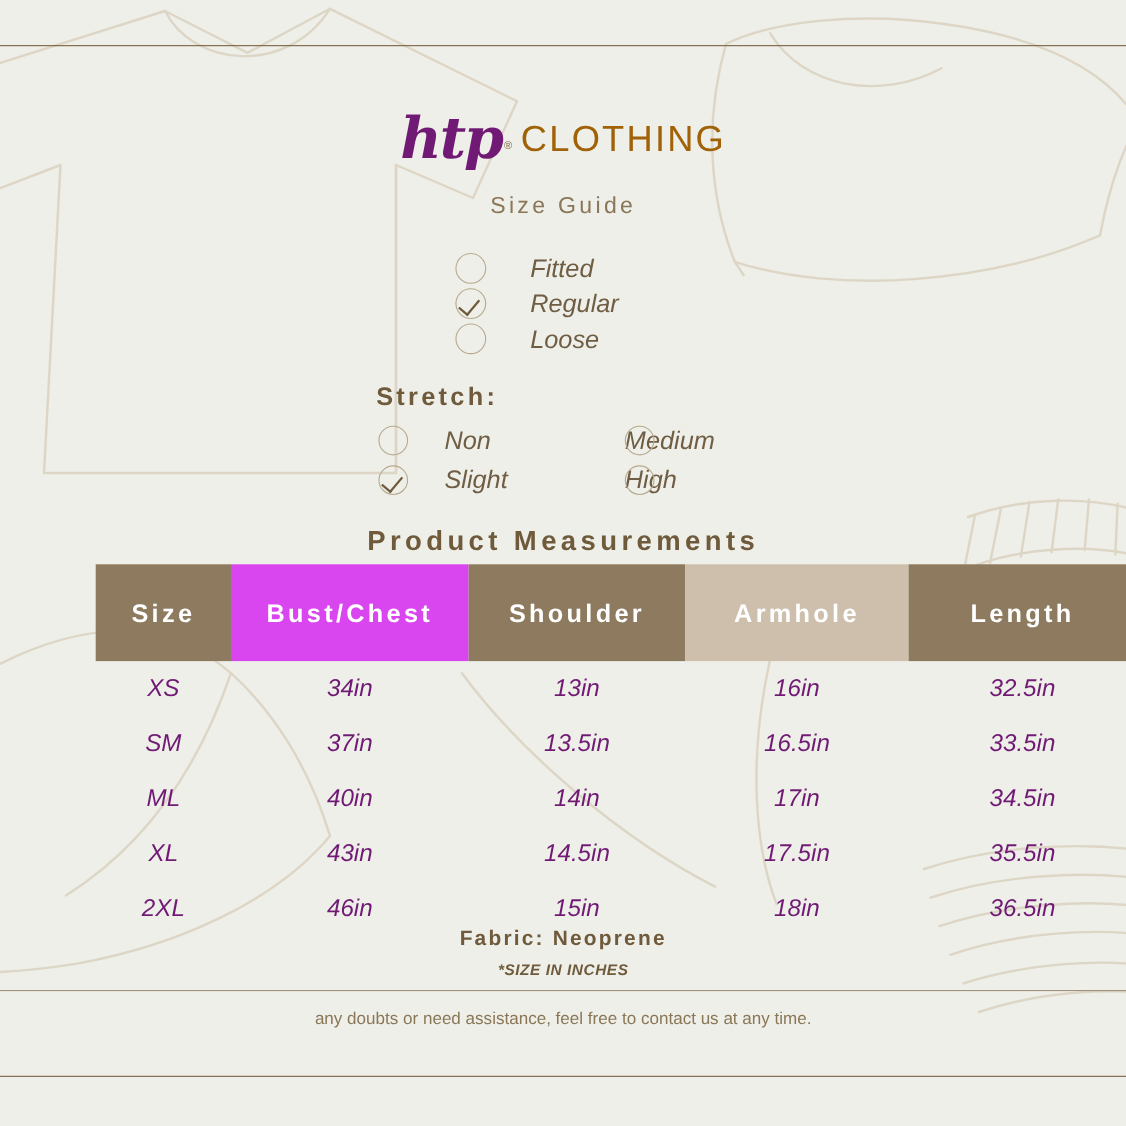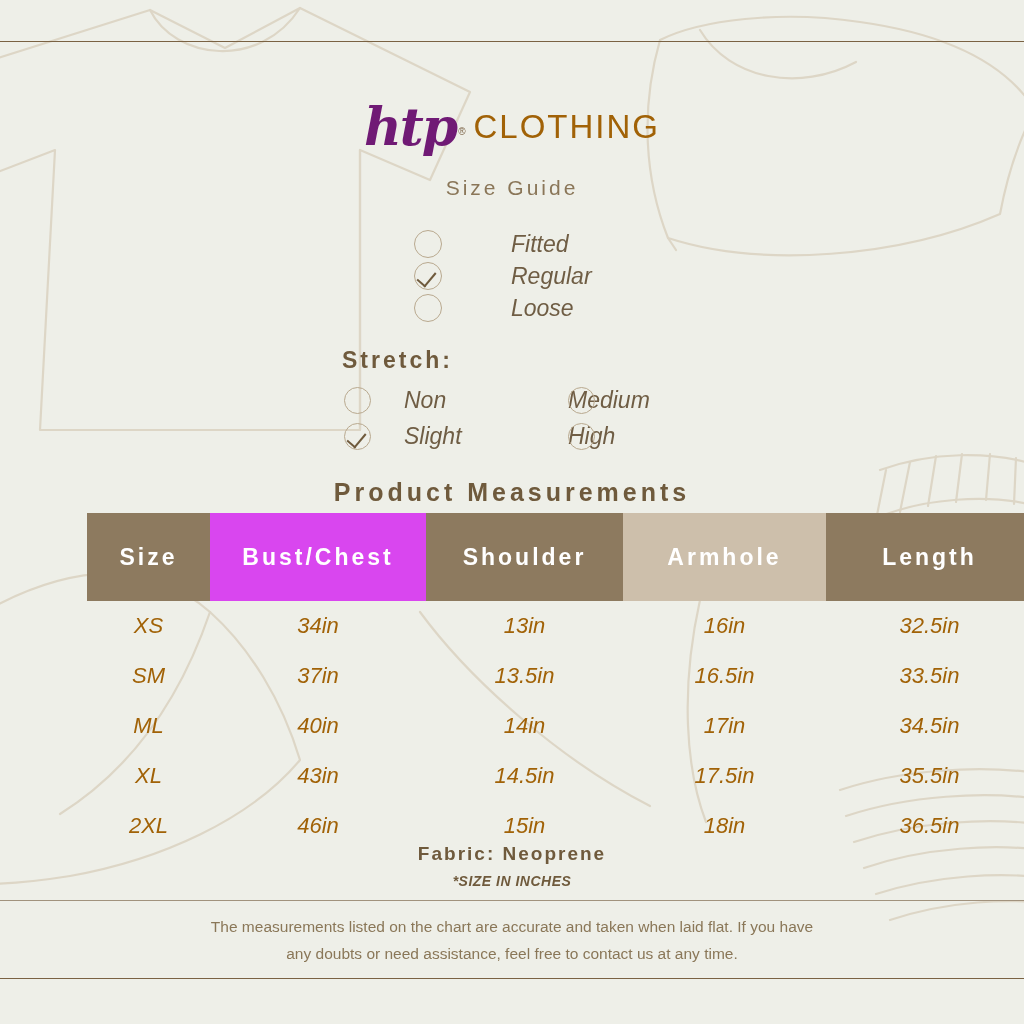--- a/index.html
+++ b/index.html
@@ -115,21 +115,21 @@
     width: 9px;
     height: 16px;
     border-right: 2.2px solid #6f5a3c;
     border-bottom: 2.2px solid #6f5a3c;
     transform: rotate(40deg);
   }
   .fit-label {
     font-style: italic;
     font-size: 23px;
     color: #6f5d44;
-    margin-left: 69px;
+    margin-left: 40px;
     white-space: nowrap;
     text-align: center;
   }
 
   
   .stretch-title {
     position: absolute;
     top: 347px;
     left: 342px;
     font-size: 23px;
@@ -193,21 +193,21 @@
   .th-0 { background: #8d7a5f; width: 95px; }
   .th-1 { background: #d946ef; width: 188px; }
   .th-2 { background: #8d7a5f; width: 169px; }
   .th-3 { background: #cdbfab; width: 175px; }
   .th-4 { background: #8d7a5f; width: 179px; }
 
   table.size-table tbody td {
     height: 50px;
     font-size: 22px;
     font-style: italic;
-    color: #a16207;
+    color: #701a75;
     text-align: center;
     padding: 0;
   }
 
   .fabric {
     position: absolute;
     top: 843px;
     left: 0;
     width: 1024px;
     text-align: center;
@@ -361,16 +361,15 @@
           <td>36.5in</td>
         </tr>
       </tbody>
     </table>
   </div>
 
   <div class="fabric">Fabric: Neoprene</div>
   <div class="units">*SIZE IN INCHES</div>
 
   <div class="footnote">
-    <div>The measurements listed on the chart are accurate and taken when laid flat. If you have</div>
     <div>any doubts or need assistance, feel free to contact us at any time.</div>
   </div>
 </div>
 
 </body></html>

